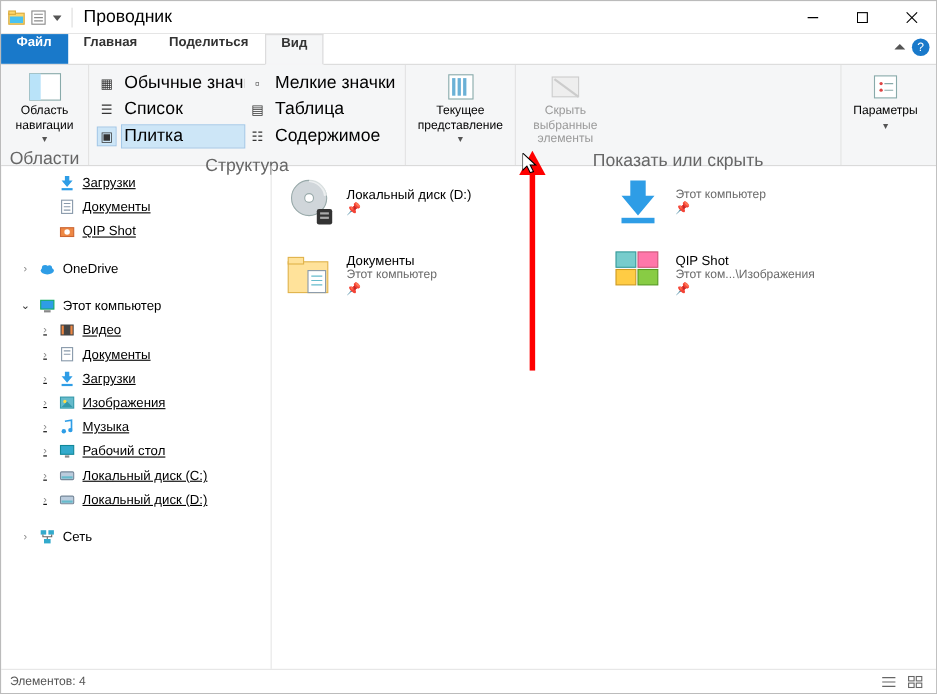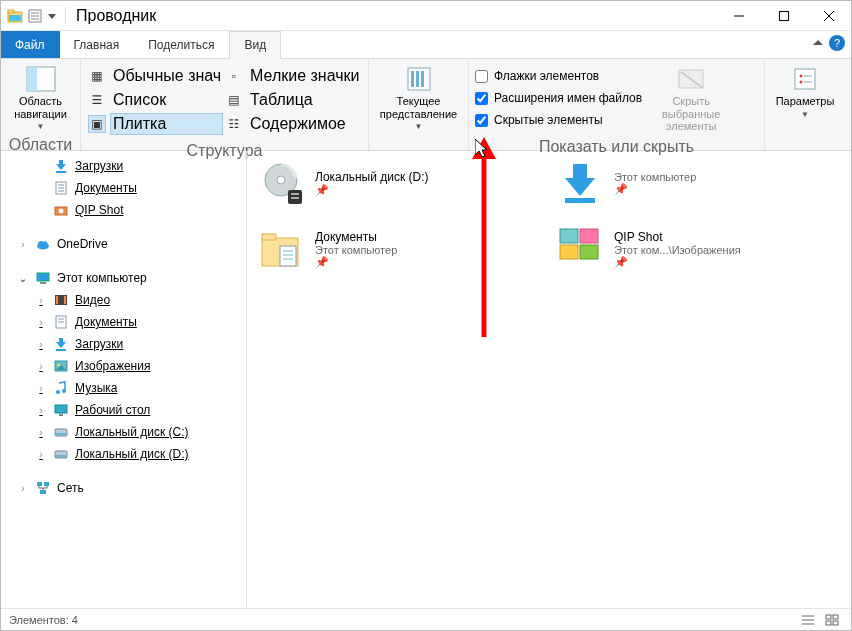--- a/index.html
+++ b/index.html
@@ -4,21 +4,21 @@
 <style>
   * { box-sizing: border-box; margin: 0; padding: 0; }
   body { font-family: "Segoe UI", Tahoma, sans-serif; font-size: 12px; color: #000; background: #fff; width: 852px; height: 631px; overflow: hidden; position: relative; border: 1px solid #bbb;}
   .titlebar { height: 30px; display: flex; align-items: center; padding: 0 0 0 6px; border-bottom: 1px solid #e5e5e5; }
   .titlebar .qat-icon { width:16px; height:16px; margin-right:4px; display:inline-flex; align-items:center; justify-content:center;}
   .titlebar .sep { width:1px; height:18px; background:#ddd; margin:0 4px; }
   .titlebar .title { margin-left: 6px; font-size: 16px; color:#000;}
   .titlebar .spacer { flex: 1; }
   .winbtn { width: 45px; height: 30px; display: flex; align-items: center; justify-content: center; font-size: 11px; }
   .tabs { height: 28px; display: flex; align-items: stretch; background: #fff; border-bottom: 1px solid #dadada; position: relative; }
-  .tab { padding: 0 14px; display: flex; align-items: center; font-size: 12px; color: #333; border-right: 1px solid transparent; }
+  .tab { padding: 0 14px; display: flex; font-size: 12px; color: #333; border-right: 1px solid transparent; font-weight: bold; }
   .tab.file { background: #1979ca; color: #fff; }
   .tab.active { border: 1px solid #dadada; border-bottom: 1px solid #f5f6f7; background: #f5f6f7; margin-bottom:-1px;}
   .tabs .help { position: absolute; right: 6px; top: 4px; display:flex; gap:6px; align-items:center;}
   .help .helpbtn { width:16px; height:16px; border-radius:50%; background:#1979ca; color:#fff; font-size:11px; display:flex; align-items:center; justify-content:center;}
   .ribbon { height: 92px; background: #f5f6f7; border-bottom: 1px solid #dadada; display: flex; }
   .rgroup { border-right: 1px solid #e3e3e3; display: flex; flex-direction: column; align-items: stretch; }
   .rgroup .body { flex: 1; display: flex; align-items: flex-start; padding: 4px 6px; }
   .rgroup .glabel { font-size: 16px; color: #666; text-align: center; padding: 1px 0 3px; }
   .bigbtn { width: 68px; text-align: center; font-size: 11px; line-height: 1.15; display:flex; flex-direction:column; align-items:center; gap:2px; padding-top:2px;}
   .bigbtn .ic { width:32px; height:28px; display:flex; align-items:center; justify-content:center;}
@@ -173,34 +173,20 @@
         </span>
         <span>Текущее представление</span>
         <span class="drop">▼</span>
       </div>
     </div>
     <div class="glabel">&nbsp;</div>
   </div>
 
   <div class="rgroup" style="width:296px;">
     <div class="body" style="flex-direction:row; gap:10px;">
-      <div style="display:flex; flex-direction:column; padding-top:2px;">
-        <label class="chkrow">
-          <input type="checkbox" style="">
-          <span>Флажки элементов</span>
-        </label>
-        <label class="chkrow">
-          <input type="checkbox" checked="" style="">
-          <span>Расширения имен файлов</span>
-        </label>
-        <label class="chkrow">
-          <input type="checkbox" checked="" style="">
-          <span>Скрытые элементы</span>
-        </label>
-      </div>
       <div class="bigbtn disabled" style="width:78px;">
         <span class="ic">
           <svg width="28" height="24">
               <rect x="2" y="3" width="24" height="18" fill="#eee" stroke="#ccc"></rect>
               <line x1="4" y1="5" x2="26" y2="21" stroke="#ccc" stroke-width="2"></line>
             </svg>
         </span>
         <span>Скрыть выбранные элементы</span>
       </div>
     </div>

